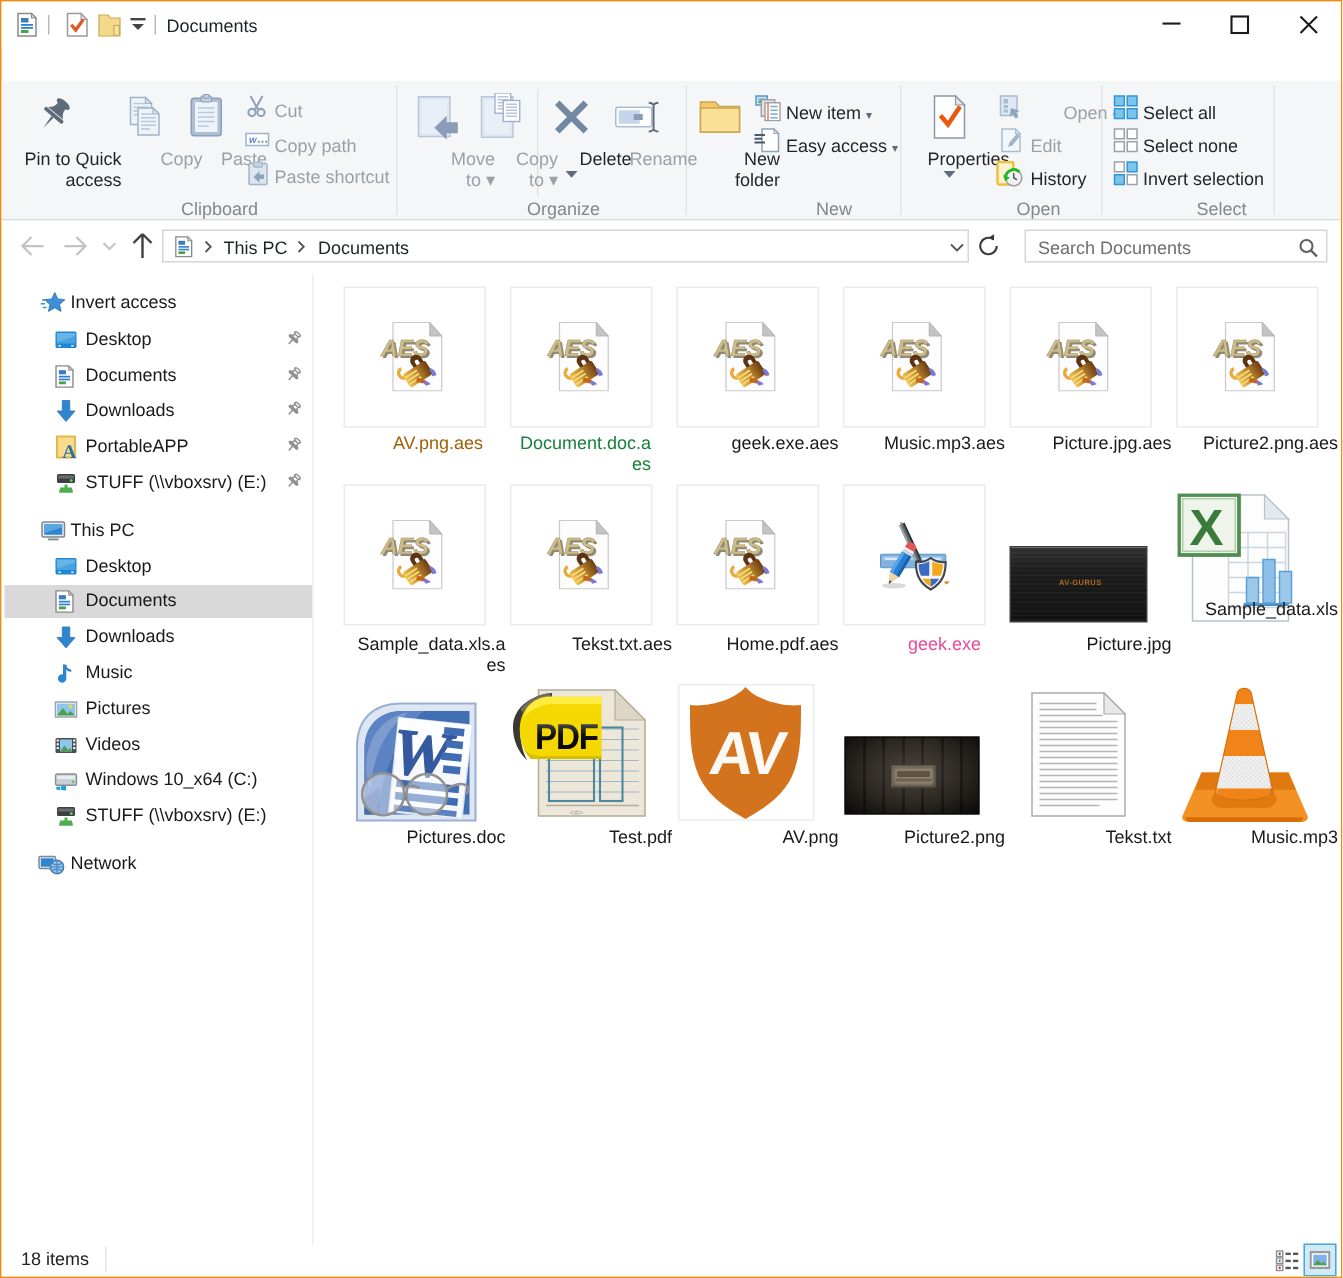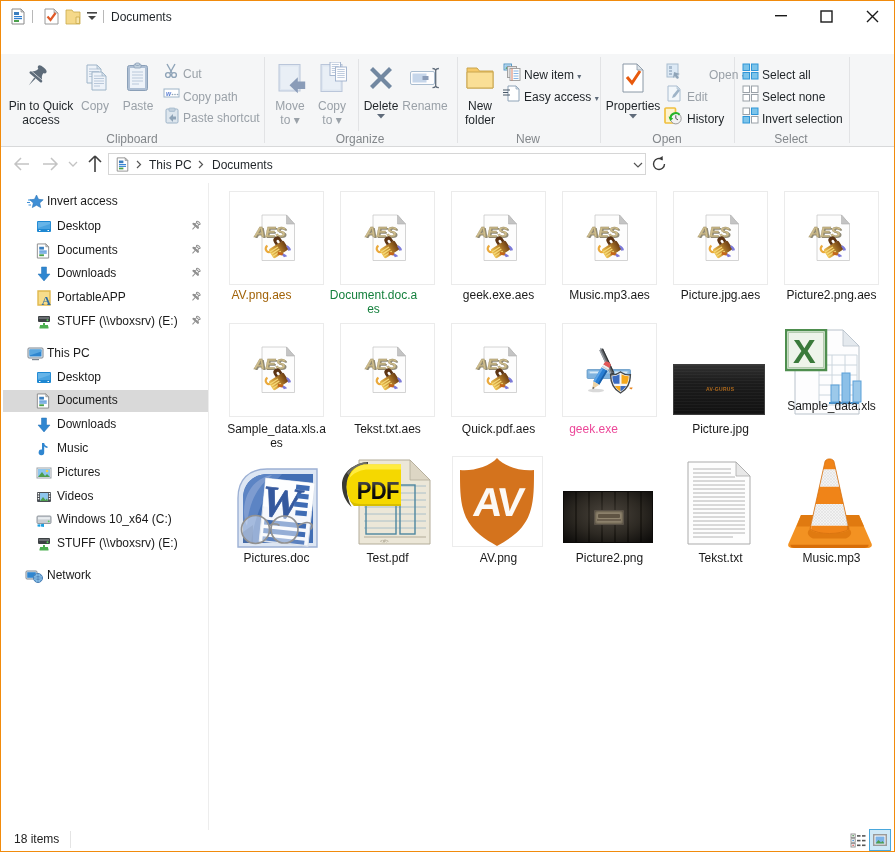--- a/index.html
+++ b/index.html
@@ -2,21 +2,21 @@
 <html><head>
 <meta charset="utf-8">
 <style>
 *{margin:0;padding:0;box-sizing:border-box}
 body{font-family:"Liberation Sans",sans-serif;font-size:12px;background:#fff}
 .abs{position:absolute}
 #win{position:relative;width:895px;height:852px;background:#fff;border:1px solid #f18b0c;overflow:hidden}
 .dis{color:#9aa1a8}
 .en{color:#1f2428}
 .lbl{color:#83878b}
-.ctr{text-align:center}
+.ctr{text-align:right}
 </style>
 </head>
 <body>
 <div id="win">
 
 <div class="abs" style="left:0;top:0;width:893px;height:30px;background:#fff">
   <svg class="abs" style="left:10px;top:7px" width="14" height="17" viewBox="0 0 14 17">
     <path d="M1 1h9l3 3v12H1z" fill="#fff" stroke="#8a8a8a"></path>
     <path d="M10 1l3 3h-3z" fill="#d0d0d0" stroke="#8a8a8a" stroke-width=".7"></path>
     <rect x="3" y="4" width="5" height="3" fill="#3a7ebf"></rect>
@@ -265,20 +265,27 @@
     <div class="abs en" style="left:103px;top:4px">Documents</div>
     <svg class="abs" style="left:524px;top:8px" width="10" height="7" viewBox="0 0 10 7">
           <path d="M1 1l4 4 4-4" fill="none" stroke="#555" stroke-width="1.2"></path>
         </svg>
   </div>
   <svg class="abs" style="left:650px;top:9px" width="16" height="16" viewBox="0 0 16 16">
     <path d="M13.5 8a5.5 5.5 0 1 1-2.2-4.4" fill="none" stroke="#3a3a3a" stroke-width="1.4"></path>
     <path d="M11 0l1 4.2L8 3z" fill="#3a3a3a" transform="rotate(14 11 3)"></path>
   </svg>
 
+  <div class="abs" style="left:682px;top:6px;width:202px;height:22px;border:1px solid #d6d6d6;background:#fff">
+    <div class="abs" style="left:8px;top:4px;color:#6e6e6e">Search Documents</div>
+    <svg class="abs" style="left:181px;top:4px" width="14" height="14" viewBox="0 0 14 14">
+      <circle cx="6" cy="6" r="4" fill="none" stroke="#5f5f5f" stroke-width="1.4"></circle>
+      <path d="M9 9l4 4" stroke="#5f5f5f" stroke-width="1.6"></path>
+    </svg>
+  </div>
 </div>
 
 <div id="side" class="abs" style="left:0;top:182px;width:207px;height:647px;background:#fff;color:#1a1a1a">
   <div class="abs" style="left:2px;top:207px;width:205px;height:22px;background:#d9d9d9"></div>
 
   <svg class="abs" style="left:26px;top:11px" width="17" height="16" viewBox="0 0 17 16">
     <path d="M9.5 1l2 4.3 4.7.5-3.5 3.2 1 4.6-4.2-2.4-4.2 2.4 1-4.6L2.8 5.8l4.7-.5z" fill="#3f8fd6" stroke="#2c76b8" stroke-width=".6"></path>
     <path d="M1 6h3M0 8.5h3M1.5 11h2.5" stroke="#3f8fd6" stroke-width="1.1"></path>
   </svg>
   <div class="abs" style="left:46px;top:11px">Invert access</div>
@@ -647,21 +654,21 @@
   <div class="abs ctr" style="left:215px;top:421px;width:121px;line-height:14px;color:#1a1a1a">Sample_data.xls.a<br>es</div>
   <div class="abs" style="left:339px;top:322px;width:95px;height:94px;border:1px solid #ebebeb;background:#fff"></div>
   <svg class="abs" style="left:362px;top:345px" width="48" height="48">
         <use href="#aes"></use>
       </svg>
   <div class="abs ctr" style="left:326px;top:421px;width:121px;line-height:14px;color:#1a1a1a">Tekst.txt.aes</div>
   <div class="abs" style="left:450px;top:322px;width:95px;height:94px;border:1px solid #ebebeb;background:#fff"></div>
   <svg class="abs" style="left:473px;top:345px" width="48" height="48">
         <use href="#aes"></use>
       </svg>
-  <div class="abs ctr" style="left:437px;top:421px;width:121px;line-height:14px;color:#1a1a1a">Quick.pdf.aes</div>
+  <div class="abs ctr" style="left:437px;top:421px;width:121px;line-height:14px;color:#1a1a1a">Home.pdf.aes</div>
   <div class="abs" style="left:561px;top:322px;width:95px;height:94px;border:1px solid #ebebeb;background:#fff"></div>
   <svg class="abs" style="left:584px;top:345px" width="48" height="48">
         <use href="#exe"></use>
       </svg>
   <div class="abs ctr" style="left:532px;top:421px;width:121px;line-height:14px;color:#ec4899">geek.exe</div>
   <div class="abs" style="left:672px;top:363px;width:92px;height:51px;background:repeating-linear-gradient(180deg,rgba(255,255,255,.035) 0 1px,rgba(0,0,0,0) 1px 3px),linear-gradient(180deg,#303030 0%,#1c1c1c 35%,#121212 100%);border:1px solid #3c3c3c">
     <div class="abs" style="left:32px;top:21px;font-size:5px;font-weight:bold;color:#b06a1c;letter-spacing:.3px">AV-GURUS</div>
   </div>
   <div class="abs ctr" style="left:659px;top:421px;width:121px;line-height:14px;color:#1a1a1a">Picture.jpg</div>
   <svg class="abs" style="left:784px;top:328px" width="84" height="86">

